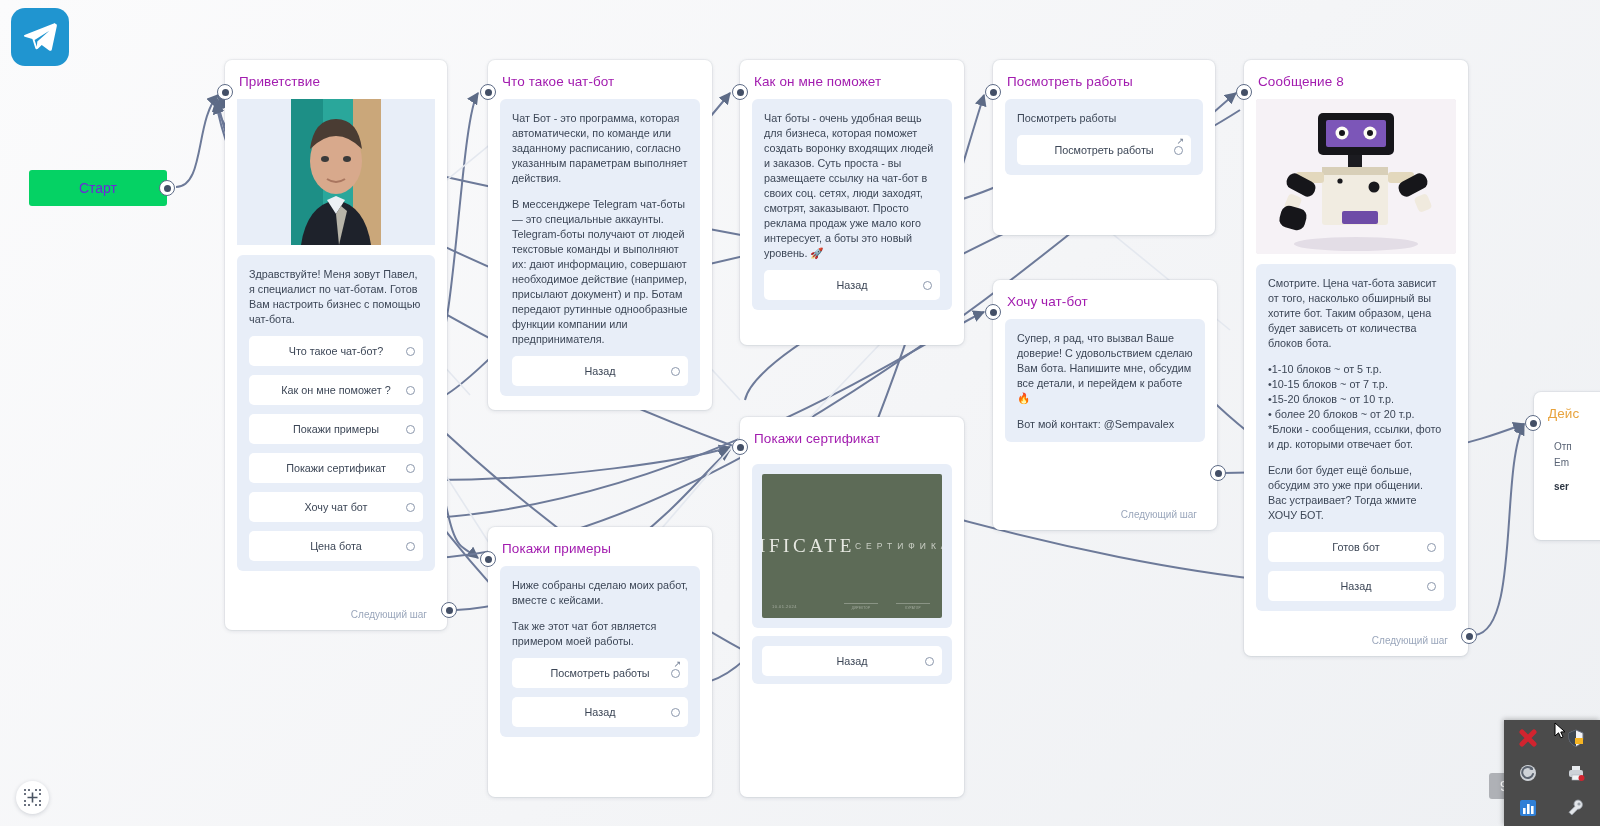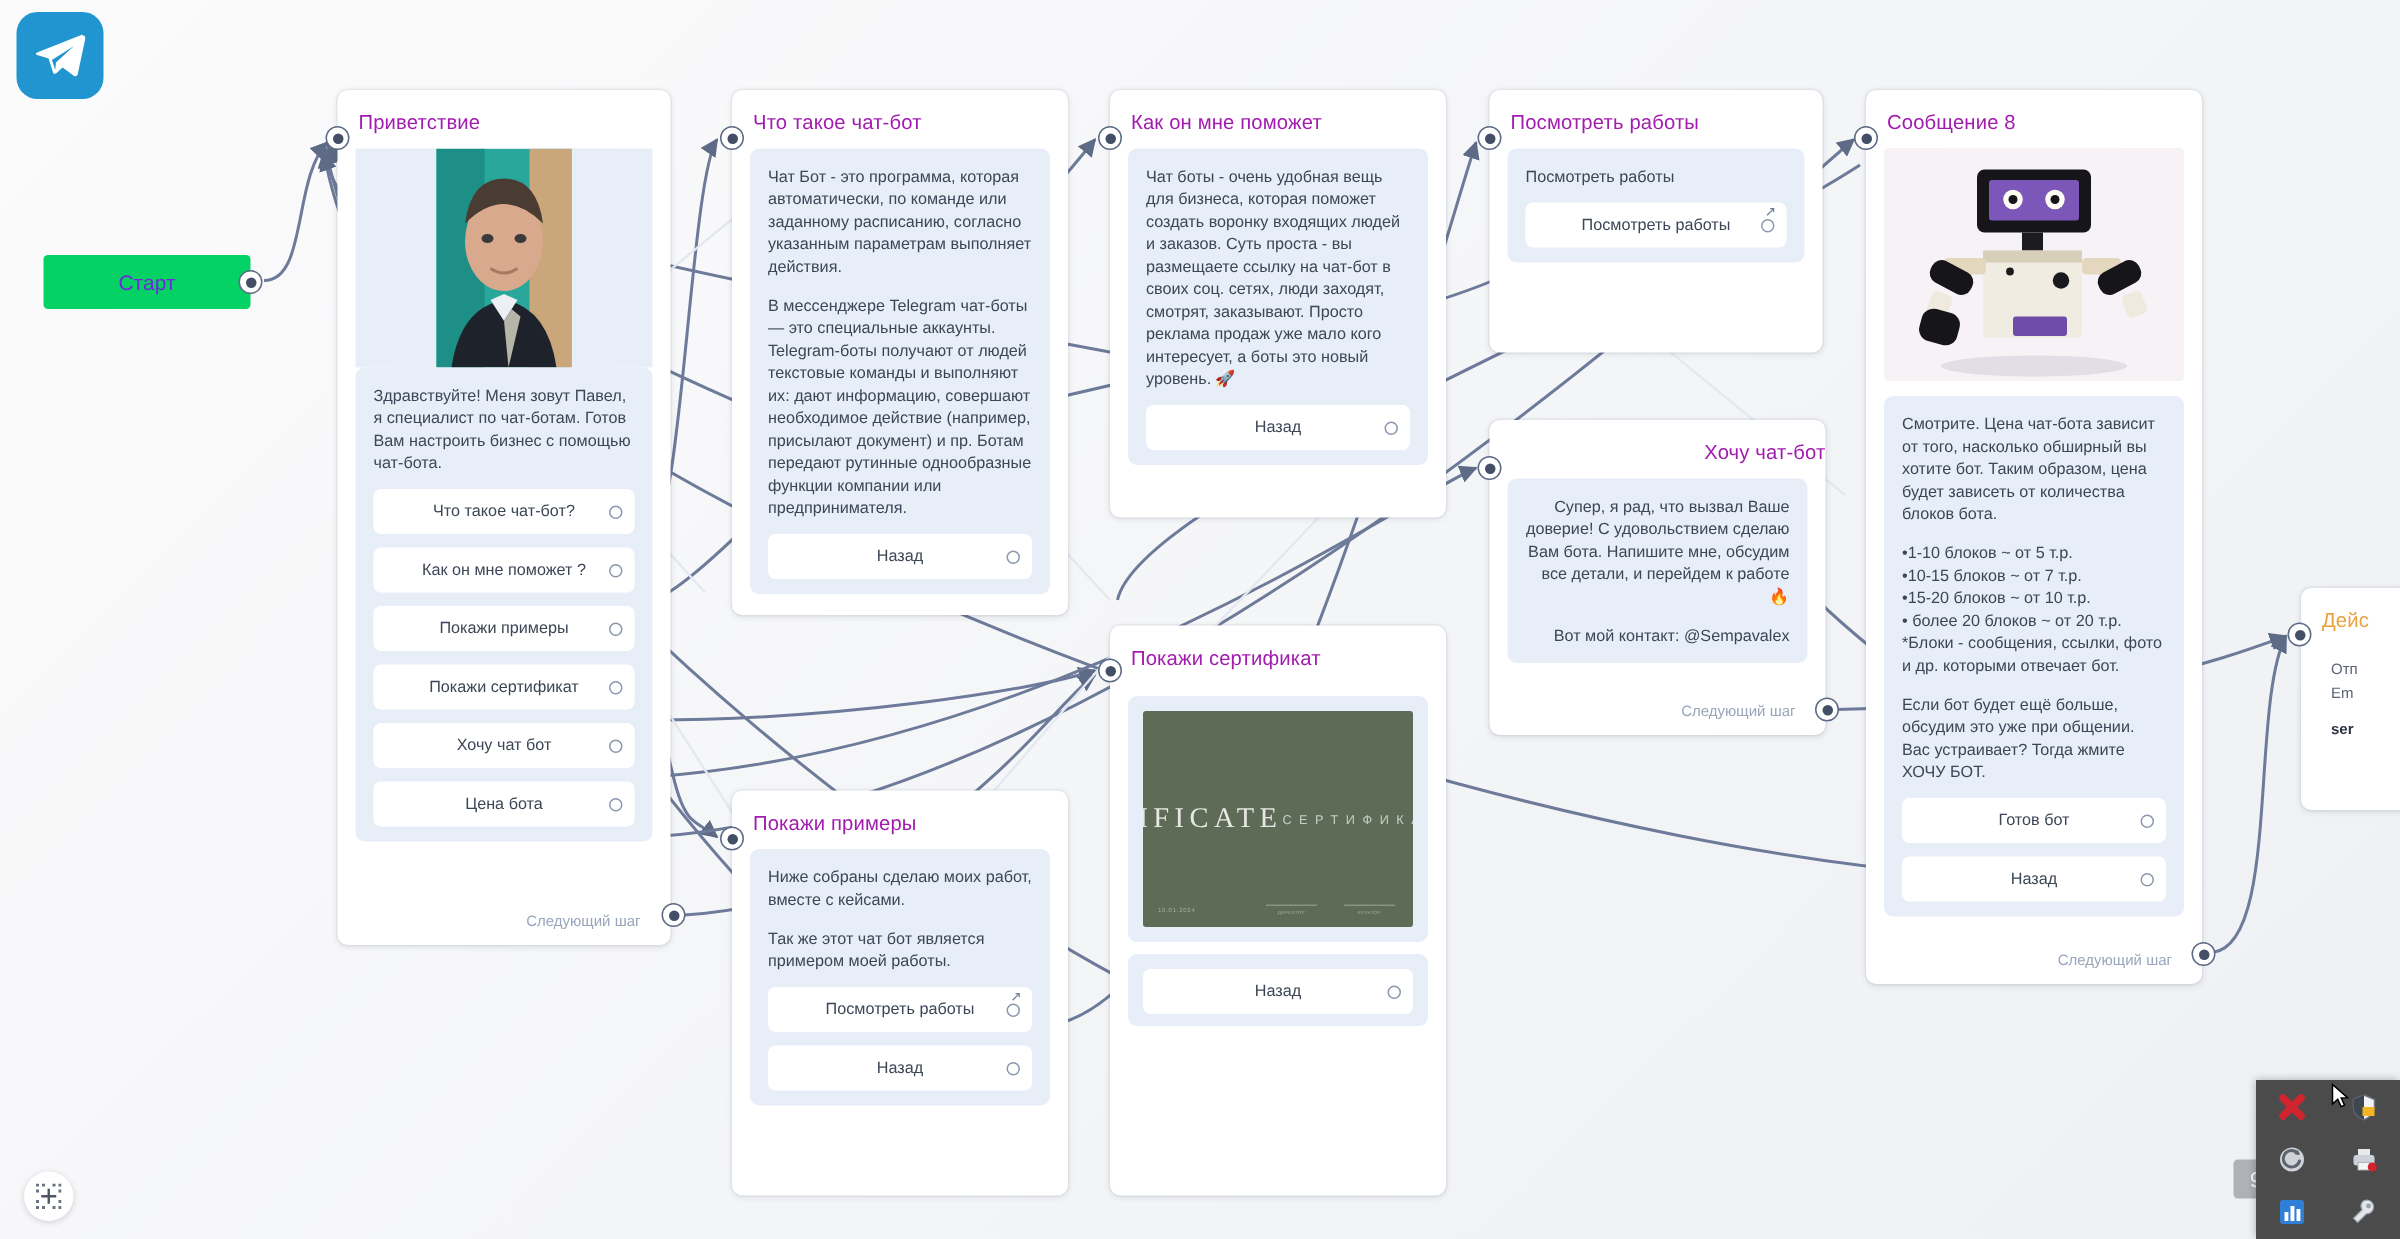--- a/index.html
+++ b/index.html
@@ -233,21 +233,21 @@
           <ellipse cx="75" cy="62" rx="26" ry="33" fill="#d8a98c"></ellipse>
           <path d="M49 50 q26 -26 52 0 q-4 -30 -26 -30 q-22 0 -26 30z" fill="#4a3c33"></path>
           <ellipse cx="64" cy="60" rx="4" ry="3" fill="#3a3a3a"></ellipse>
           <ellipse cx="86" cy="60" rx="4" ry="3" fill="#3a3a3a"></ellipse>
           <path d="M66 80 q9 6 18 0" stroke="#a9765f" stroke-width="2" fill="none"></path>
           <path d="M40 146 q6 -40 35 -45 q29 5 35 45z" fill="#1e222b"></path>
           <path d="M66 101 l9 14 l9 -14 l-9 -4z" fill="#ecf0f4"></path>
           <path d="M75 115 l5 -8 l6 5 l-8 34z" fill="#b7b4a8"></path>
         </svg>
       </div>
-      <div class="bubble" style="">
+      <div class="bubble" style="margin-top:10px;">
         <p>Здравствуйте! Меня зовут Павел, я специалист по чат-ботам. Готов Вам настроить бизнес с помощью чат-бота.</p>
         <div class="btn-list">
           <div class="btn">
             <span>Что такое чат-бот?</span>
             <span class="port"></span>
           </div>
           <div class="btn">
             <span>Как он мне поможет ?</span>
             <span class="port"></span>
           </div>
@@ -312,21 +312,21 @@
         <div class="btn">
           <span>Посмотреть работы</span>
           <span class="ext">↗</span>
           <span class="port"></span>
         </div>
       </div>
     </div>
   </div>
   <div class="node-dot" style="left:985px; top:84px;"></div>
 
-  <div class="card" style="left:993px; top:280px; width:224px; height:210px;text-align:right;">
+  <div class="card" style="left:993px; top:280px; width:224px; height:250px;">
     <div class="card-title">Хочу чат-бот</div>
     <div class="card-body">
       <div class="bubble">
         <p>Супер, я рад, что вызвал Ваше доверие! С удовольствием сделаю Вам бота. Напишите мне, обсудим все детали, и перейдем к работе 🔥</p>
         <p>Вот мой контакт: @Sempavalex</p>
       </div>
     </div>
     <div class="next-step">Следующий шаг</div>
   </div>
   <div class="node-dot" style="left:985px; top:304px;"></div>

